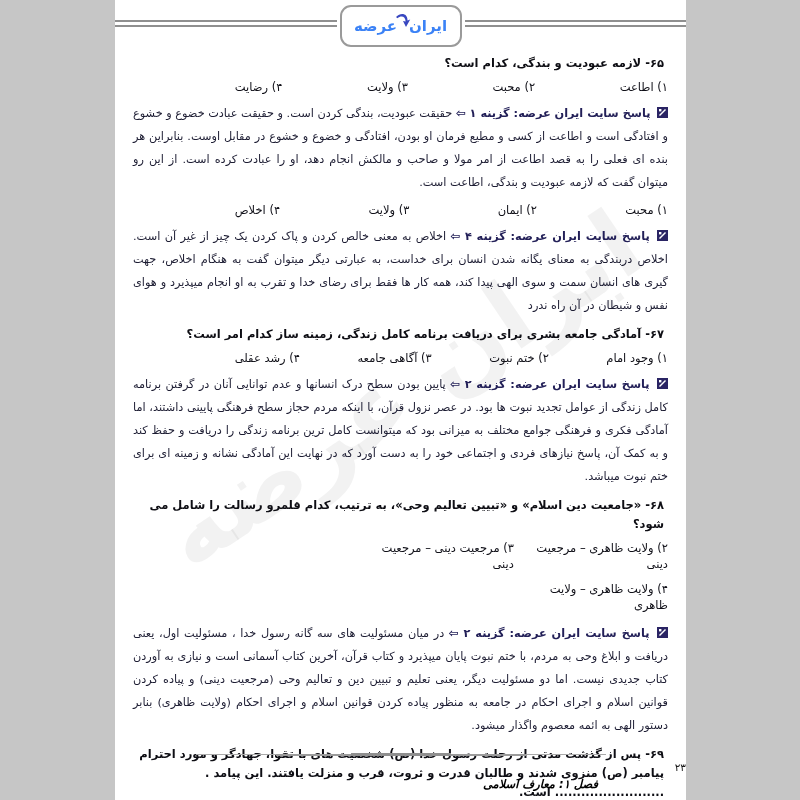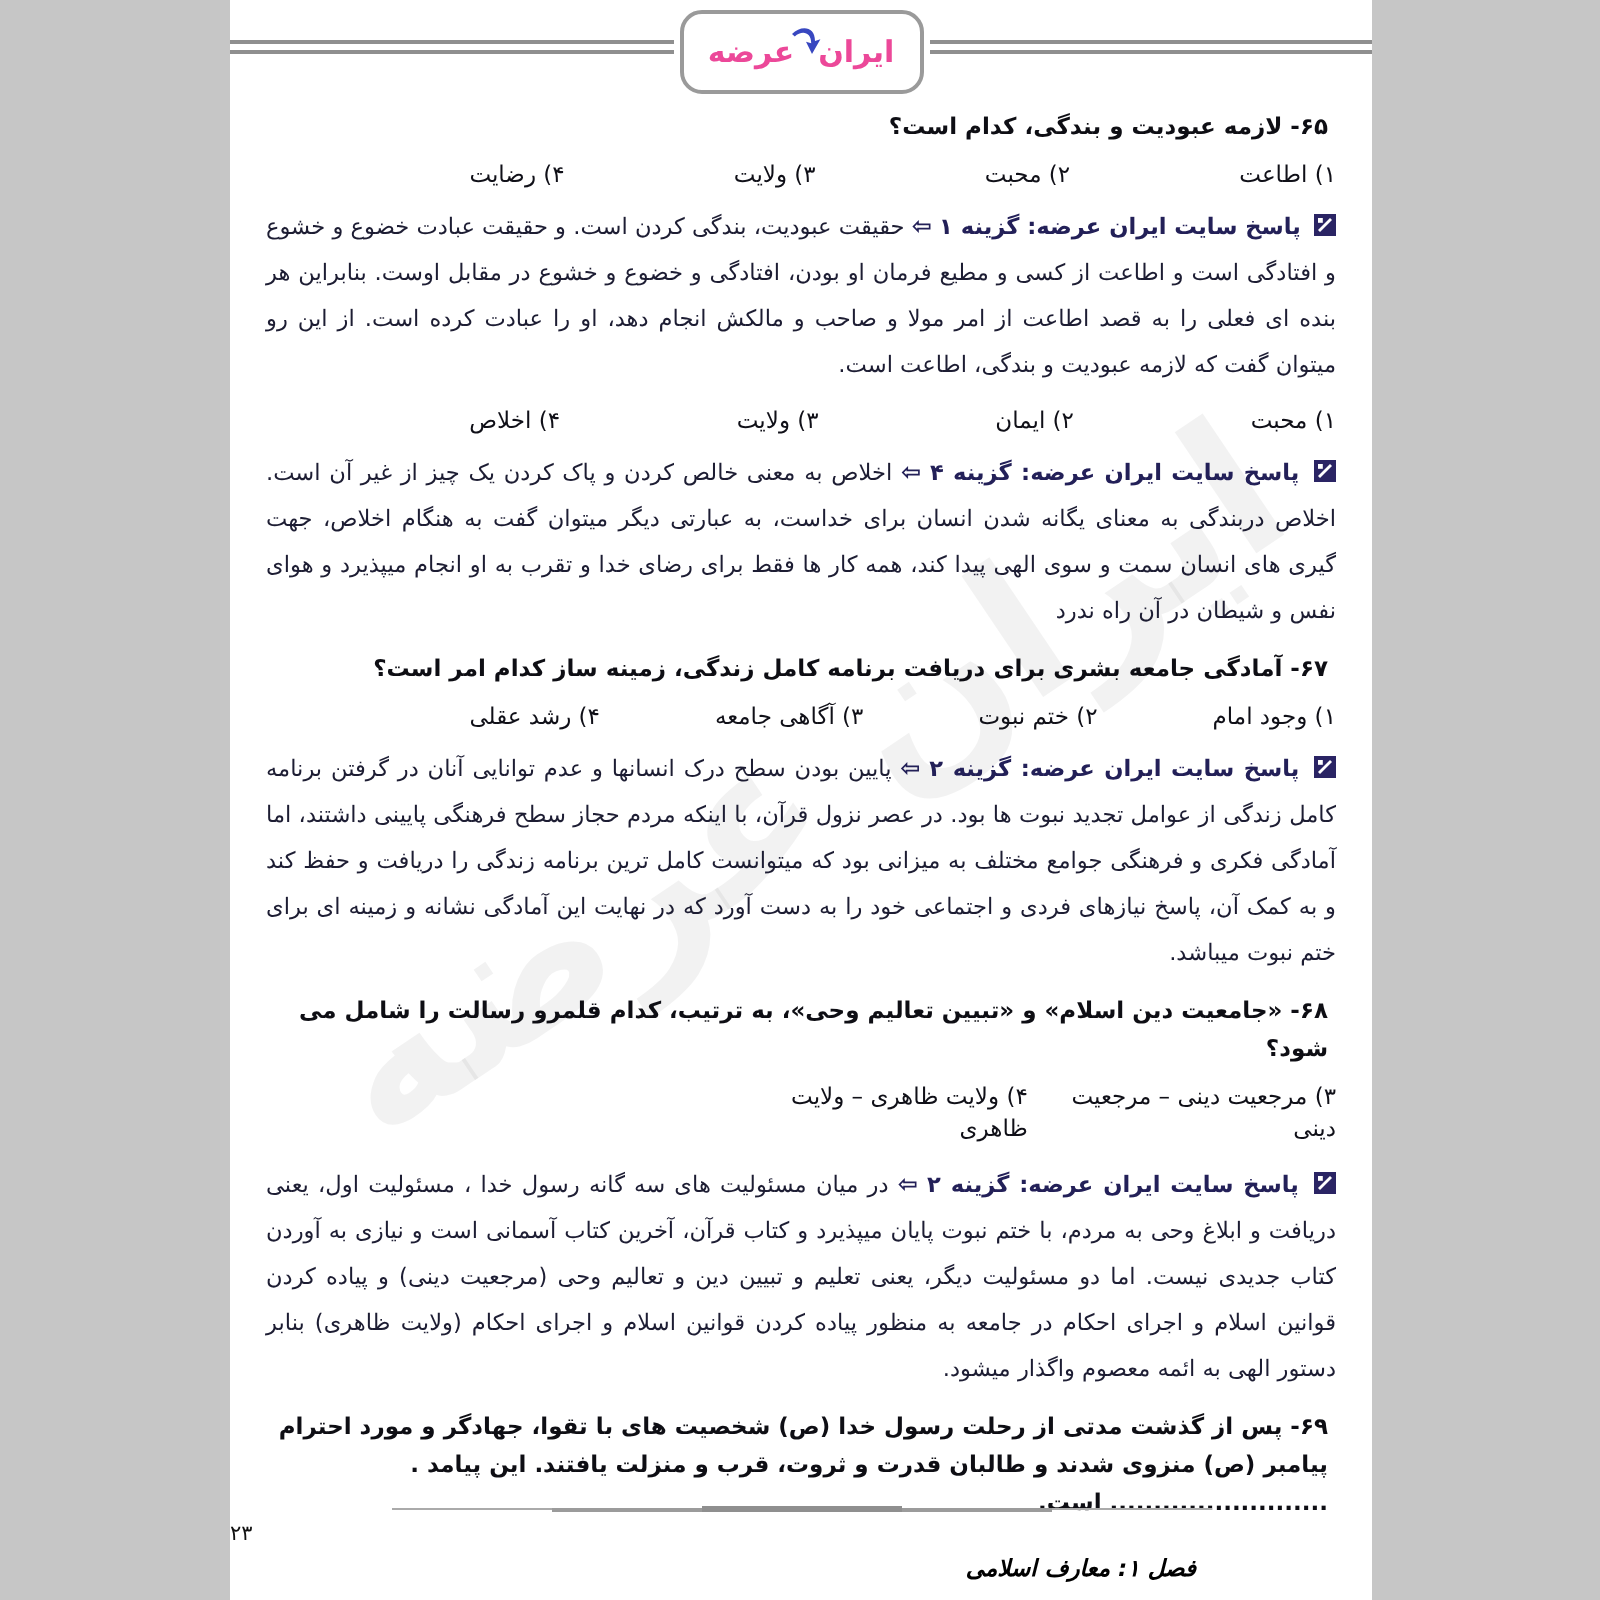--- a/index.html
+++ b/index.html
@@ -16,21 +16,21 @@
   .hdr-rule{position:absolute;left:0;right:0;height:2px;background:#8f8f8f;}
   .hdr-rule.r1{top:20px;}
   .hdr-rule.r2{top:25px;}
   .logo-box{
     position:absolute;top:5px;left:50%;transform:translateX(-50%);
     width:118px;height:38px;background:#fff;border:2px solid #9a9a9a;border-radius:11px;
     box-shadow:0 0 0 3px #fff;
     display:flex;align-items:center;justify-content:center;gap:1px;z-index:3;
     direction:rtl;
   }
-  .logo-word{font-weight:bold;font-size:15px;color:#ec4899;letter-spacing:-0.5px;}
+  .logo-word{font-weight:bold;font-size:15px;color:#3b82f6;letter-spacing:-0.5px;}
   .logo-arrow{margin:0 -3px 6px -3px;}
   
   .watermark{
     position:absolute;top:390px;left:50%;
     transform:translate(-50%,-50%) rotate(-34deg);
     font-size:96px;font-weight:bold;color:rgba(130,130,130,0.10);
     white-space:nowrap;z-index:1;pointer-events:none;
   }
   
   .content{
@@ -56,21 +56,21 @@
   }
   .answer-lead{font-weight:bold;color:#232058;}
   .answer-arrow{font-weight:bold;color:#232058;font-size:12px;}
   .marker{display:inline-block;vertical-align:-1px;margin-left:3px;line-height:0;}
   
   .f-rule{position:absolute;left:50%;transform:translateX(-50%);z-index:2;}
   .f-rule.t1{bottom:45px;width:410px;height:1px;background:#aaaaaa;}
   .f-rule.t2{bottom:44px;width:250px;height:2px;background:#9b9b9b;}
   .f-rule.t3{bottom:44px;width:100px;height:3px;background:#8f8f8f;}
   .page-number{
-    position:absolute;bottom:27px;left:0;right:0;text-align:left;
+    position:absolute;bottom:27px;left:0;right:0;text-align:right;
     font-size:10.5px;color:#111;z-index:2;
   }
   .chapter-label{
     position:absolute;bottom:9px;right:88px;
     font-size:11.5px;font-weight:bold;color:#000;z-index:2;direction:rtl;font-style:italic;
   }
 </style>
 </head>
 <body>
 
@@ -132,20 +132,21 @@
       <p class="answer"><span class="marker"><svg width="11" height="11" viewBox="0 0 11 11">
               <rect width="11" height="11" fill="#2a2464"></rect>
               <path d="M2.5 8.5 L8.5 2.5" stroke="#ffffff" stroke-width="1.4"></path>
               <rect x="2" y="2" width="2.4" height="2.4" fill="#ffffff"></rect>
             </svg></span> <span class="answer-lead">پاسخ سایت ایران عرضه: گزینه ۲</span> <span class="answer-arrow">⇦</span> <span>پایین بودن سطح درک انسانها و عدم توانایی آنان در گرفتن برنامه کامل زندگی از عوامل تجدید نبوت ها بود. در عصر نزول قرآن، با اینکه مردم حجاز سطح فرهنگی پایینی داشتند، اما آمادگی فکری و فرهنگی جوامع مختلف به میزانی بود که میتوانست کامل ترین برنامه زندگی را دریافت و حفظ کند و به کمک آن، پاسخ نیازهای فردی و اجتماعی خود را به دست آورد که در نهایت این آمادگی نشانه و زمینه ای برای ختم نبوت میباشد.</span></p>
     </section>
 
     <section class="q">
       <h3 class="q-title">۶۸- «جامعیت دین اسلام» و «تبیین تعالیم وحی»، به ترتیب، کدام قلمرو رسالت را شامل می شود؟</h3>
       <div class="options-grid2">
+        <span>۲) ولایت ظاهری – مرجعیت دینی</span>
         <span>۳) مرجعیت دینی – مرجعیت دینی</span>
         <span>۴) ولایت ظاهری – ولایت ظاهری</span>
       </div>
       <p class="answer"><span class="marker"><svg width="11" height="11" viewBox="0 0 11 11">
               <rect width="11" height="11" fill="#2a2464"></rect>
               <path d="M2.5 8.5 L8.5 2.5" stroke="#ffffff" stroke-width="1.4"></path>
               <rect x="2" y="2" width="2.4" height="2.4" fill="#ffffff"></rect>
             </svg></span> <span class="answer-lead">پاسخ سایت ایران عرضه: گزینه ۲</span> <span class="answer-arrow">⇦</span> <span>در میان مسئولیت های سه گانه رسول خدا ، مسئولیت اول، یعنی دریافت و ابلاغ وحی به مردم، با ختم نبوت پایان میپذیرد و کتاب قرآن، آخرین کتاب آسمانی است و نیازی به آوردن کتاب جدیدی نیست. اما دو مسئولیت دیگر، یعنی تعلیم و تبیین دین و تعالیم وحی (مرجعیت دینی) و پیاده کردن قوانین اسلام و اجرای احکام در جامعه به منظور پیاده کردن قوانین اسلام و اجرای احکام (ولایت ظاهری) بنابر دستور الهی به ائمه معصوم واگذار میشود.</span></p>
     </section>
 

